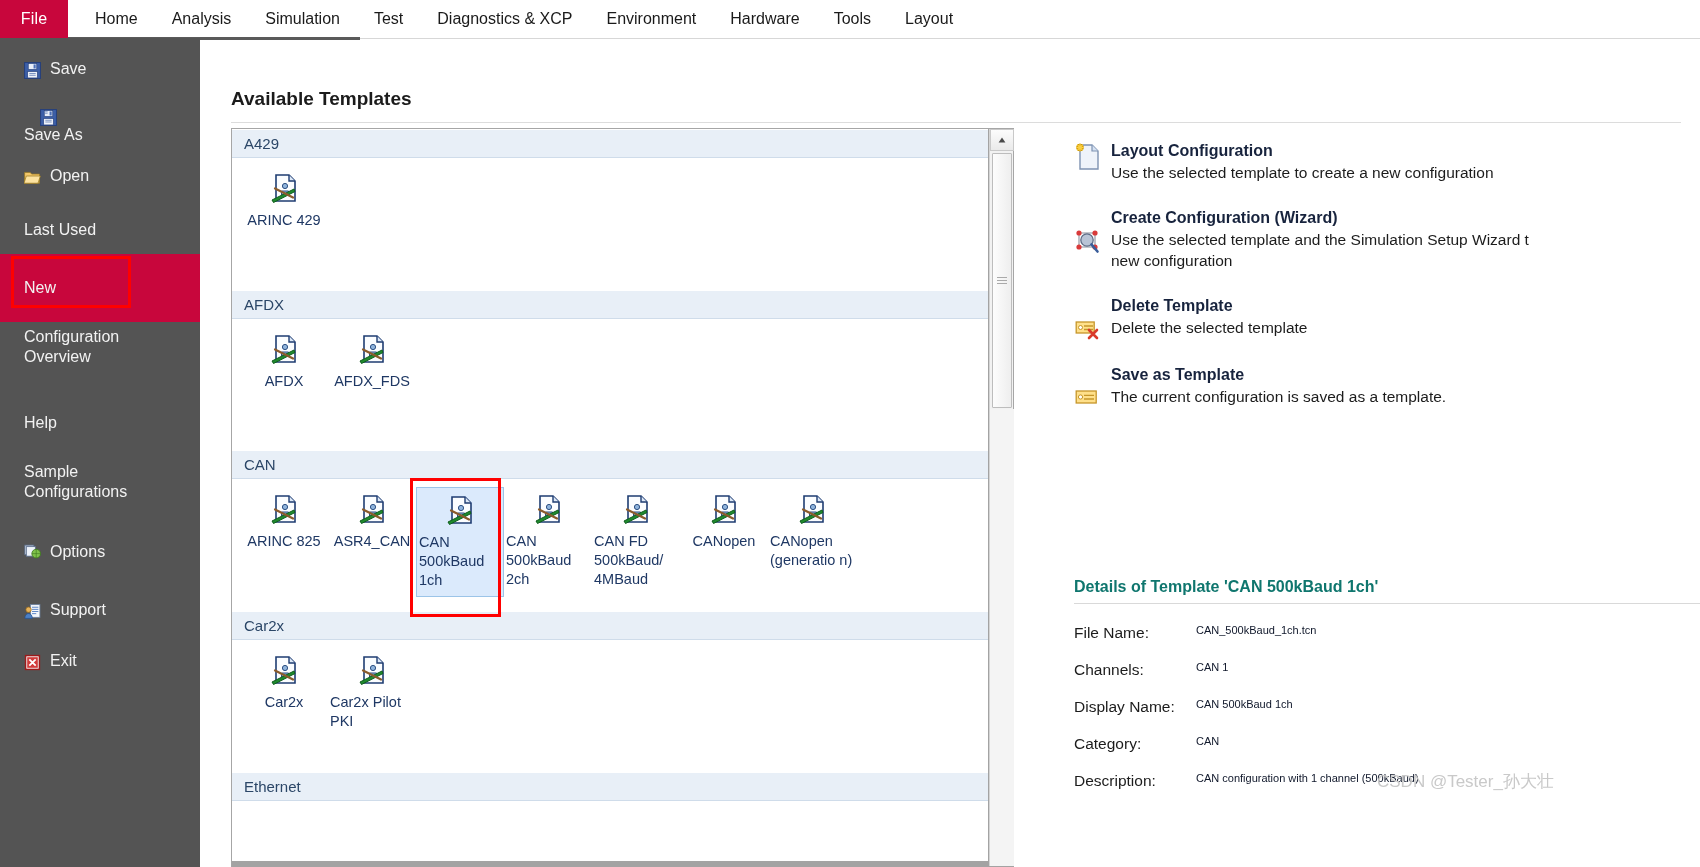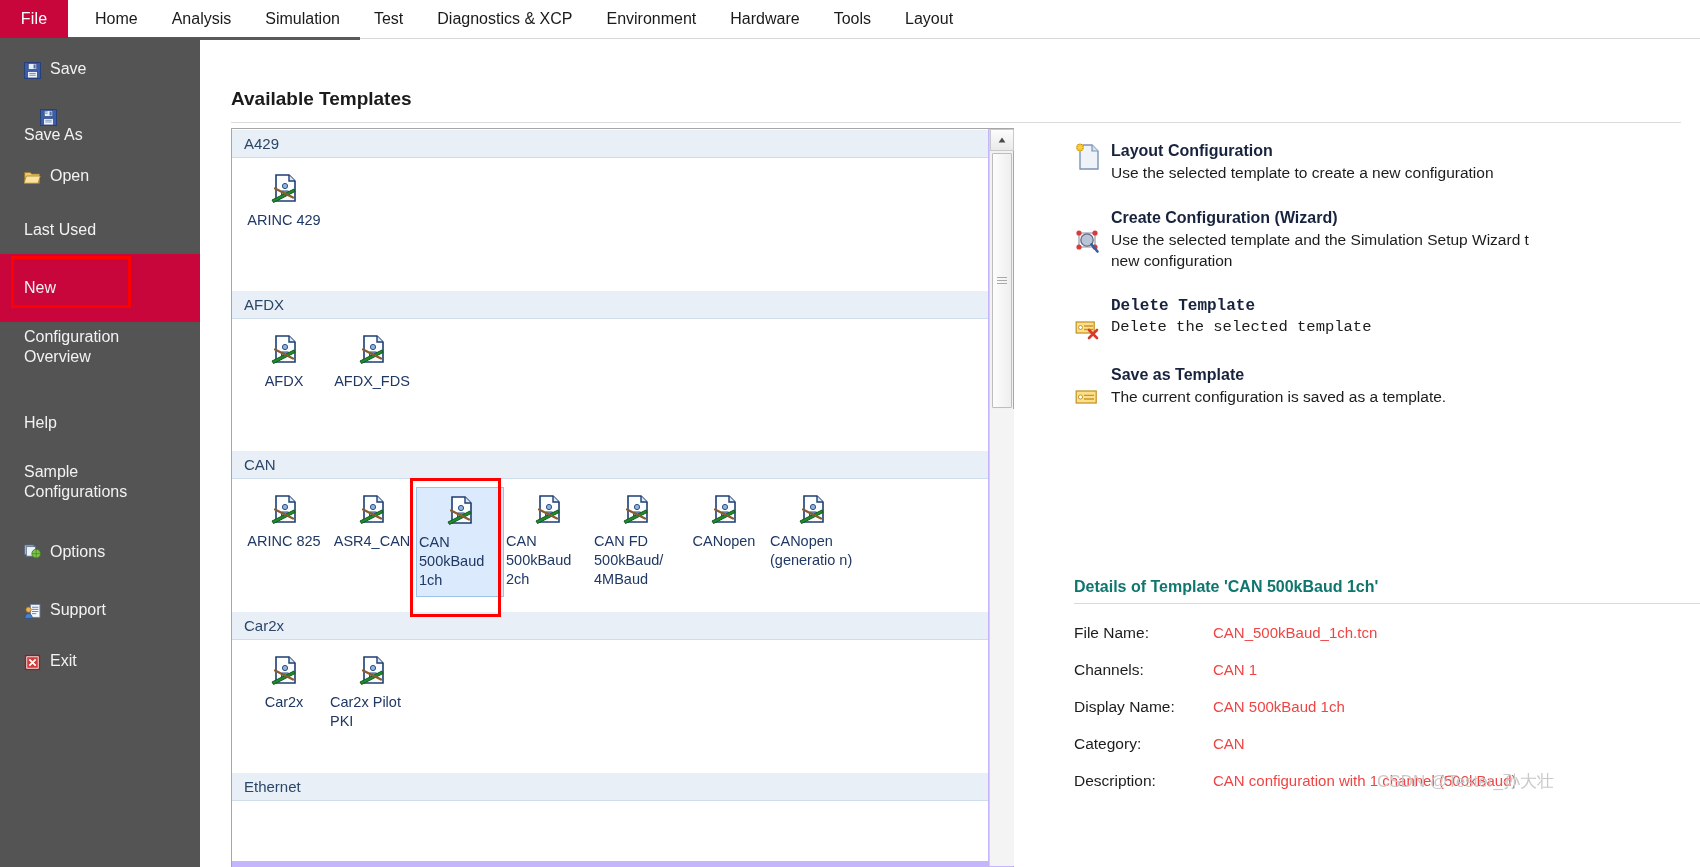--- a/index.html
+++ b/index.html
@@ -101,21 +101,21 @@
     left: 231px; top: 122px;
     width: 1450px; height: 1px;
     background: #dcdcdc;
   }
   .tpl-box {
     position: absolute;
     left: 231px; top: 128px;
     width: 783px; height: 739px;
     border: 1px solid #a6a6a6;
     border-bottom: none;
-    background: #c4b5fd;
+    background: #a3a3a3;
     overflow: hidden;
   }
   .tpl-scrollport {
     position: absolute;
     left: 0; top: 0;
     width: 756px; height: 737px;
     overflow: hidden;
   }
   .grp-head {
     background: #e8eff7;
@@ -239,21 +239,21 @@
   .det-grid {
     position: absolute;
     left: 1074px; top: 624px;
     width: 626px;
   }
   .det-row { display: flex; margin-bottom: 19px; }
   .det-k {
     width: 122px; flex: 0 0 122px;
     font-size: 15.5px; color: #1c1c1c;
   }
-  .det-v { font-size: 15px; color: #ef4444; margin-left: 17px; }
+  .det-v { font-size: 11px; color: #0f172a; }
 
   .watermark {
     position: absolute;
     left: 1377px; top: 770px;
     font-size: 17px;
     color: #c9c9c9;
     white-space: nowrap;
     pointer-events: none;
   }
 </style>
@@ -646,21 +646,21 @@
           <path d="M16.4 15.4 L22.5 22.5" stroke="#3a5d9a" stroke-width="2.6" stroke-linecap="round"></path>
         </svg>
       </div>
       <div class="act-text">
         <div class="act-title">Create Configuration (Wizard)</div>
         <div class="act-desc">Use the selected template and the Simulation Setup Wizard t
 new configuration</div>
       </div>
     </div>
 
-    <div class="act-row" style="font-family:Liberation Mono, monospace;">
+    <div class="act-row" style="">
       <div class="act-ico" style="padding-top:23px;">
         <svg width="26" height="22" viewBox="0 0 26 22">
           <rect x="1.2" y="4" width="18" height="11" fill="#ffe08a" stroke="#c6962a" stroke-width="1.3"></rect>
           <circle cx="5.5" cy="9.5" r="2" fill="#ffffff" stroke="#c6962a" stroke-width="1"></circle>
           <path d="M9 8 h9 M9 11.5 h9" stroke="#c6962a" stroke-width="1.3"></path>
           <path d="M14 12 L22 20 M22 12 L14 20" stroke="#d93a2a" stroke-width="2.6" stroke-linecap="round"></path>
         </svg>
       </div>
       <div class="act-text">
         <div class="act-title">Delete Template</div>

